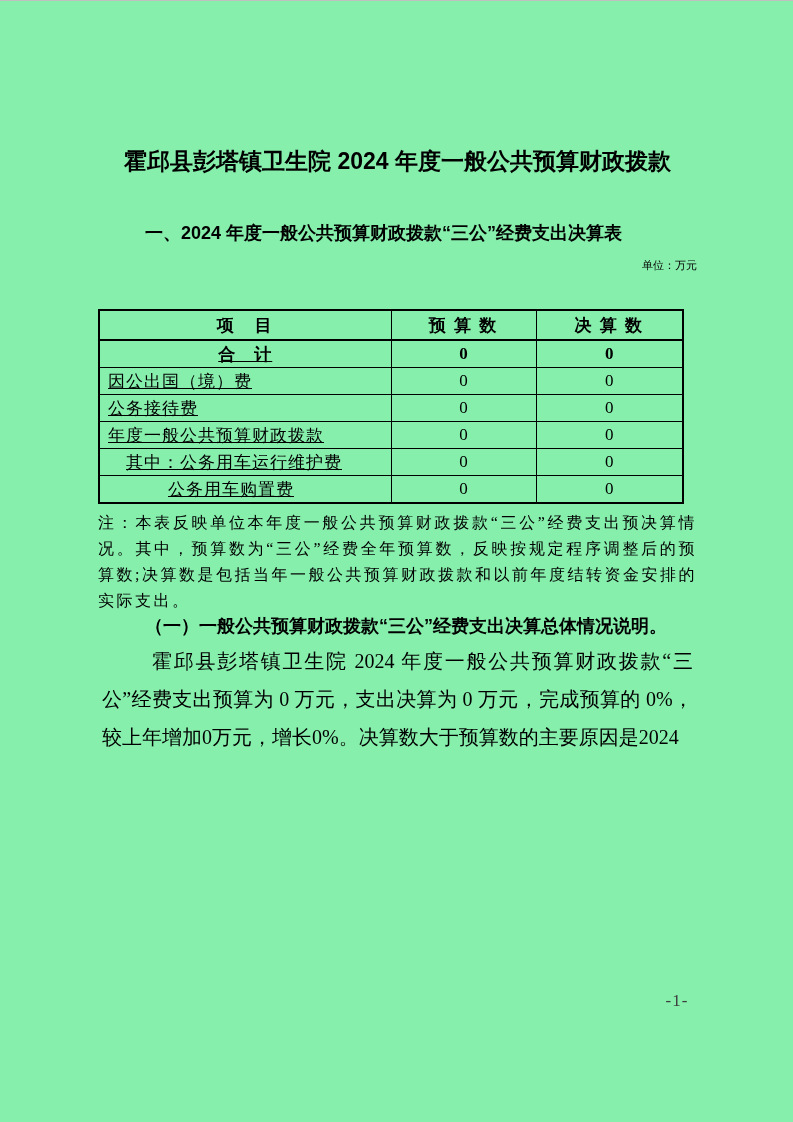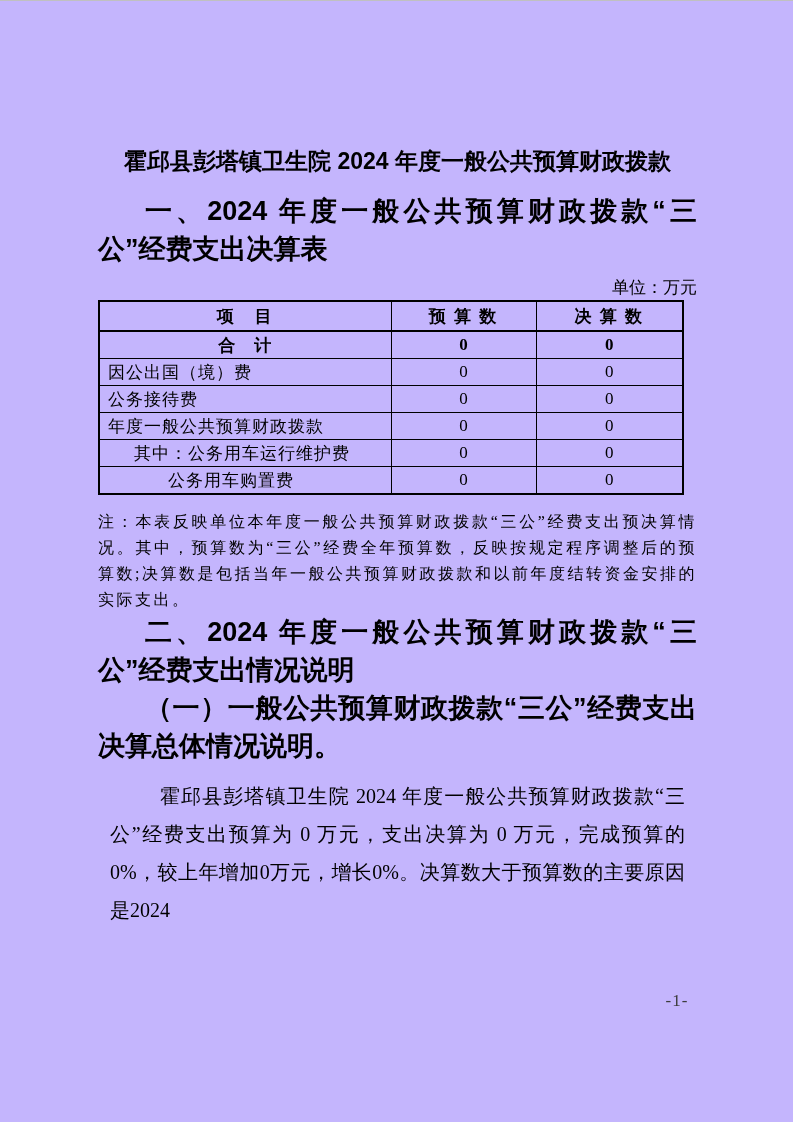--- a/index.html
+++ b/index.html
@@ -1,64 +1,64 @@
 <!DOCTYPE html>
 <html><head>
 <meta charset="utf-8">
 <style>
   html,body{margin:0;padding:0;background:#e9e9e9;}
   .page{
-    width:793px;height:1122px;background:#c4b5fd;position:relative;
+    width:793px;height:1122px;background:#86efac;position:relative;
     margin:0 auto;overflow:hidden;color:#000;
     border-top:1px solid #c0c0c0;box-sizing:border-box;
     font-family:"Liberation Serif","DejaVu Serif",serif;
   }
   .content{padding:136px 96px 0 98px;}
 
   .title{margin:0;text-align:center;font-weight:bold;font-size:23px;line-height:48px;
          font-family:"Liberation Sans","DejaVu Sans",sans-serif;}
   .title-line{display:block;}
 
   .sec-heading{
-    margin:7px 0 0;font-weight:bold;font-size:27px;line-height:38px;
+    margin:36px 0 0;font-weight:bold;font-size:18px;line-height:24px;
     text-align:justify;text-indent:47px;
     font-family:"Liberation Sans","DejaVu Sans",sans-serif;
   }
   .sec-heading.tight{margin-top:0;}
 
-  .unit{margin:8px 0 0;font-size:17px;line-height:24px;text-align:right;}
+  .unit{margin:8px 0 0;font-size:11px;line-height:24px;text-align:right;}
 
   table.budget-table{
-    border-collapse:collapse;table-layout:fixed;width:584px;
+    border-collapse:collapse;table-layout:fixed;width:584px;margin-top:32px;
     font-size:17px;
   }
   .budget-table col.c1{width:292px;}
   .budget-table col.c2{width:145px;}
   .budget-table col.c3{width:147px;}
   .budget-table th,.budget-table td{border:1px solid #000;padding:0;}
   .budget-table{border:2px solid #000;}
   .budget-table thead th{
     height:28px;font-weight:bold;text-align:center;letter-spacing:2px;
     border-bottom:2px solid #000;
   }
   .budget-table td{height:26px;}
-  .budget-table td.item{text-align:left;padding-left:8px;letter-spacing:1px;}
+  .budget-table td.item{text-align:left;padding-left:8px;letter-spacing:1px;text-decoration:underline;}
   .budget-table td.item.total{text-align:center;font-weight:bold;padding-left:0;}
-  .budget-table td.item.indent1{padding-left:34px;}
+  .budget-table td.item.indent1{padding-left:26px;}
   .budget-table td.item.indent2{padding-left:68px;}
   .budget-table td.num{text-align:center;}
   .budget-table td.num.total{font-weight:bold;}
 
   .note{
-    margin:14px 0 0;font-size:16px;line-height:26px;letter-spacing:2.5px;
+    margin:6px 0 0;font-size:16px;line-height:26px;letter-spacing:2.5px;
     text-align:justify;
   }
 
   .para{
-    margin:12px;font-size:20px;line-height:38px;text-align:justify;text-indent:50px;
+    margin:4px;font-size:20px;line-height:38px;text-align:justify;text-indent:50px;
   }
 
   .page-number{
     position:absolute;top:990px;left:637px;width:80px;text-align:center;
     font-size:17px;color:#3c3c3c;letter-spacing:1px;
   }
 </style>
 </head>
 <body>
 
@@ -115,21 +115,20 @@
           <tr>
             <td class="item indent2">公务用车购置费</td>
             <td class="num">0</td>
             <td class="num">0</td>
           </tr>
         </tbody>
     </table>
 
     <p class="note">注：本表反映单位本年度一般公共预算财政拨款“三公”经费支出预决算情况。其中，预算数为“三公”经费全年预算数，反映按规定程序调整后的预算数;决算数是包括当年一般公共预算财政拨款和以前年度结转资金安排的实际支出。</p>
 
-    <p class="sec-heading tight">二、2024 年度一般公共预算财政拨款“三公”经费支出情况说明</p>
 
     <p class="sec-heading tight">（一）一般公共预算财政拨款“三公”经费支出决算总体情况说明。</p>
 
     <p class="para">霍邱县彭塔镇卫生院 2024 年度一般公共预算财政拨款“三公”经费支出预算为 0 万元，支出决算为 0 万元，完成预算的 0%，较上年增加0万元，增长0%。决算数大于预算数的主要原因是2024</p>
 
   </div>
 
   <div class="page-number">-1-</div>
 </div>
 

